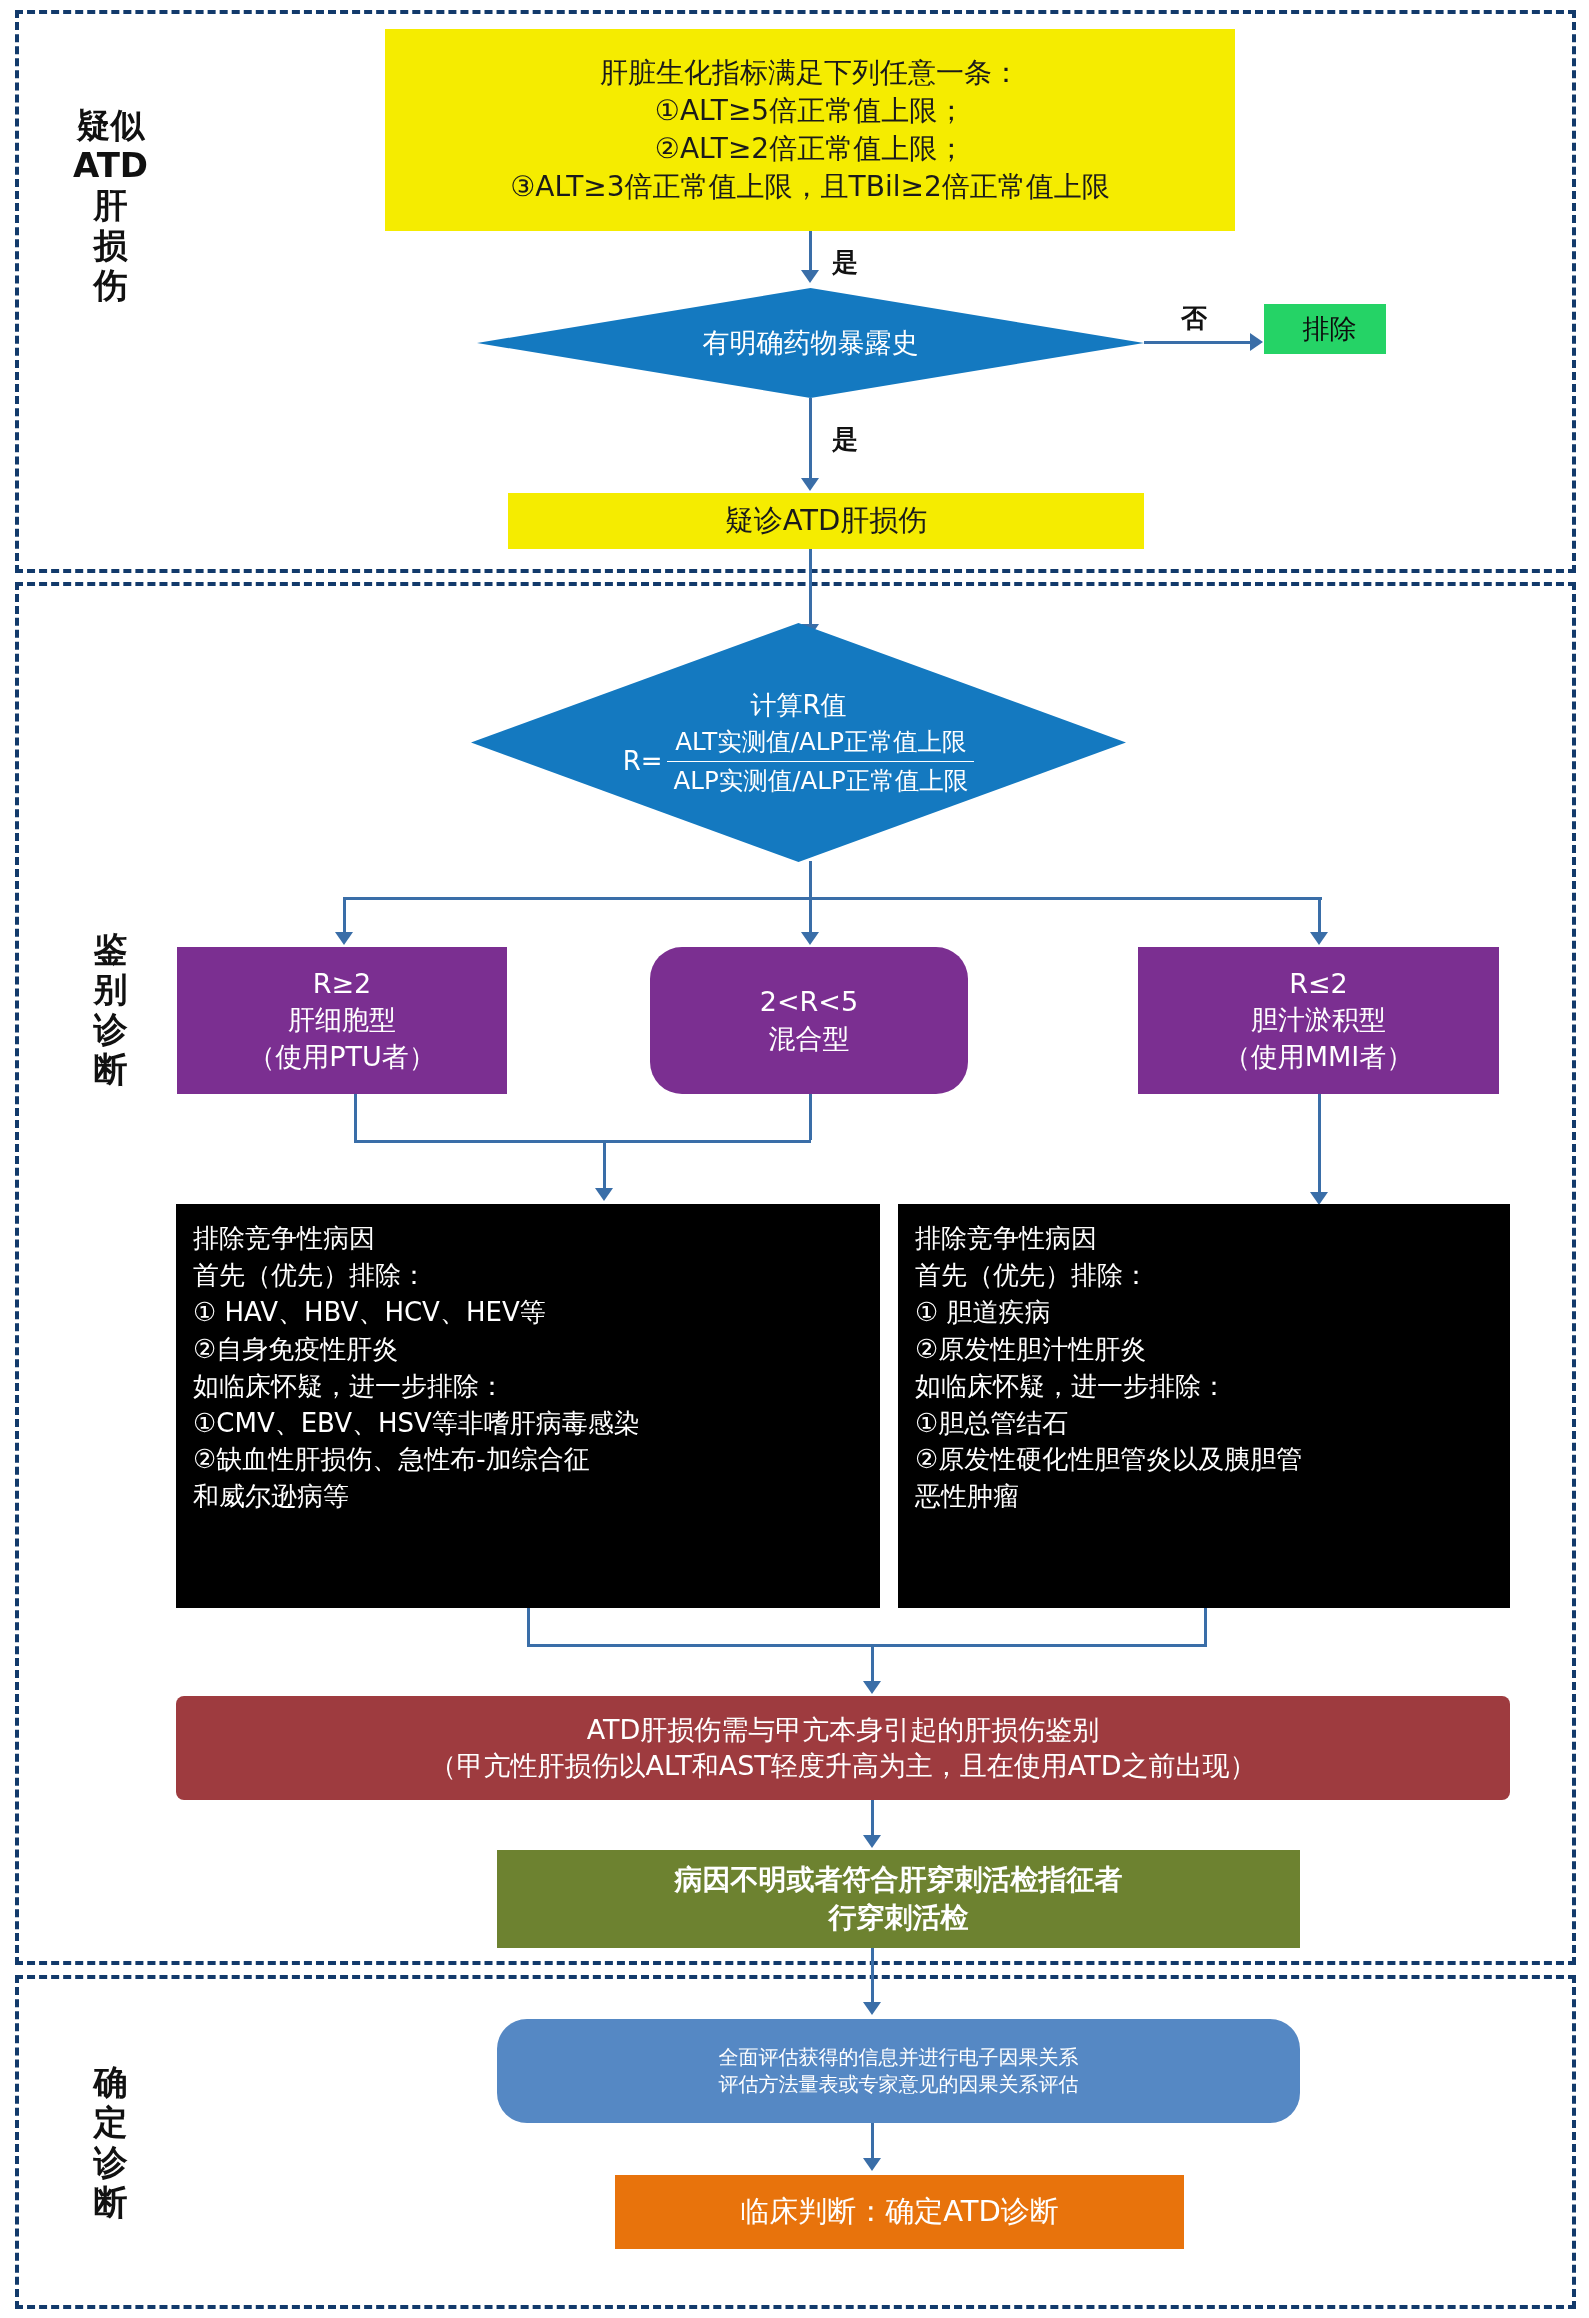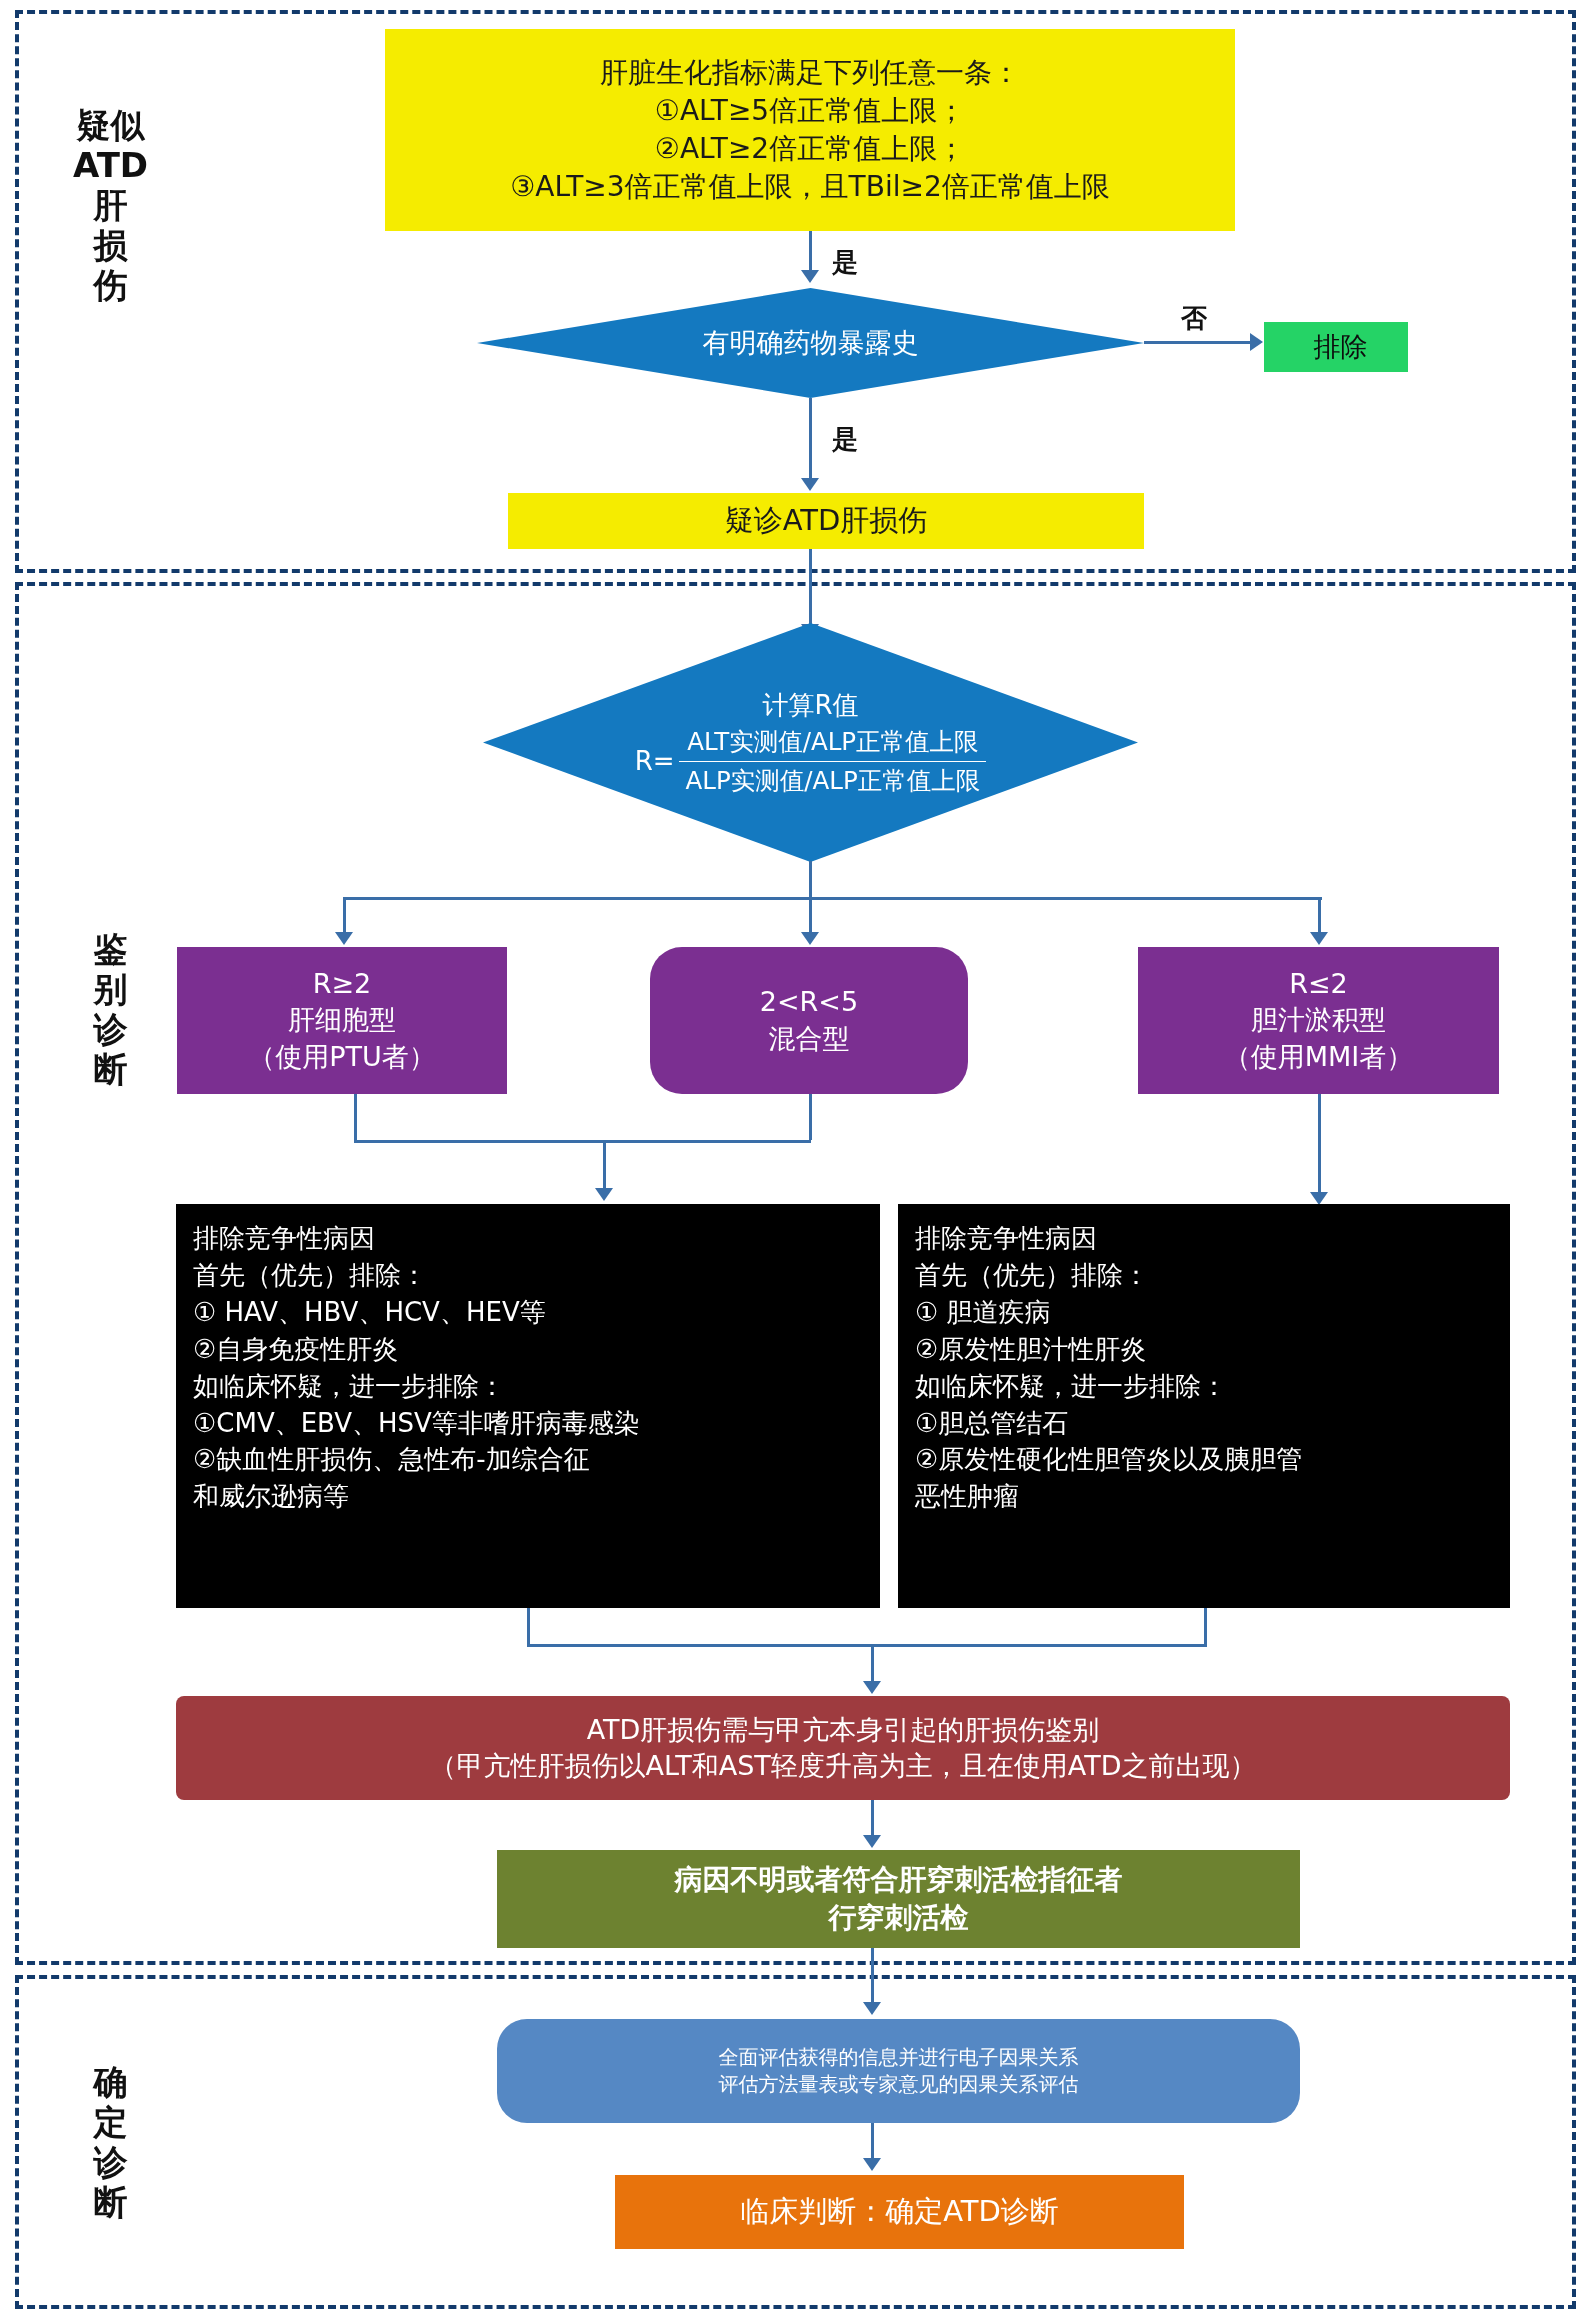--- a/index.html
+++ b/index.html
@@ -146,32 +146,32 @@
   <div class="edge-label" style="left:832px;top:245px;">是</div>
 
   <div class="diamond" style="left:477px;top:288px;width:667px;height:110px;">
     <div class="shape"></div>
     <div class="txt">有明确药物暴露史</div>
   </div>
 
   <div class="ln hline" style="left:1144px;top:341px;width:110px;"></div>
   <div class="arrow-right" style="left:1250px;top:333px;"></div>
   <div class="edge-label" style="left:1181px;top:301px;">否</div>
-  <div class="node green" style="left:1264px;top:322px;width:144px;height:50px;font-size:27px;padding-left:15px;">排除</div>
+  <div class="node green" style="left:1264px;top:304px;width:122px;height:50px;font-size:27px;padding-left:15px;">排除</div>
 
   <div class="ln vline" style="left:809px;top:398px;width:3.1px;height:86px;"></div>
   <div class="arrow" style="left:801px;top:478px;"></div>
   <div class="edge-label" style="left:832px;top:422px;">是</div>
 
   <div class="node yellow" style="left:508px;top:493px;width:636px;height:56px;font-size:29px;">疑诊ATD肝损伤</div>
 
   <div class="ln vline" style="left:809px;top:549px;width:3.1px;height:80px;"></div>
   <div class="arrow" style="left:801px;top:624px;"></div>
 
-  <div class="diamond" style="left:483px;top:623px;width:655px;height:239px;align-items:center;">
+  <div class="diamond" style="left:471px;top:623px;width:655px;height:239px;align-items:center;">
     <div class="shape"></div>
     <div class="rwrap">
       <div class="rtitle">计算R值</div>
       <div class="rfrac">
         <span class="eq">R=</span>
         <span class="fr">
           <span class="num">ALT实测值/ALP正常值上限</span>
           <span class="den">ALP实测值/ALP正常值上限</span>
         </span>
       </div>

